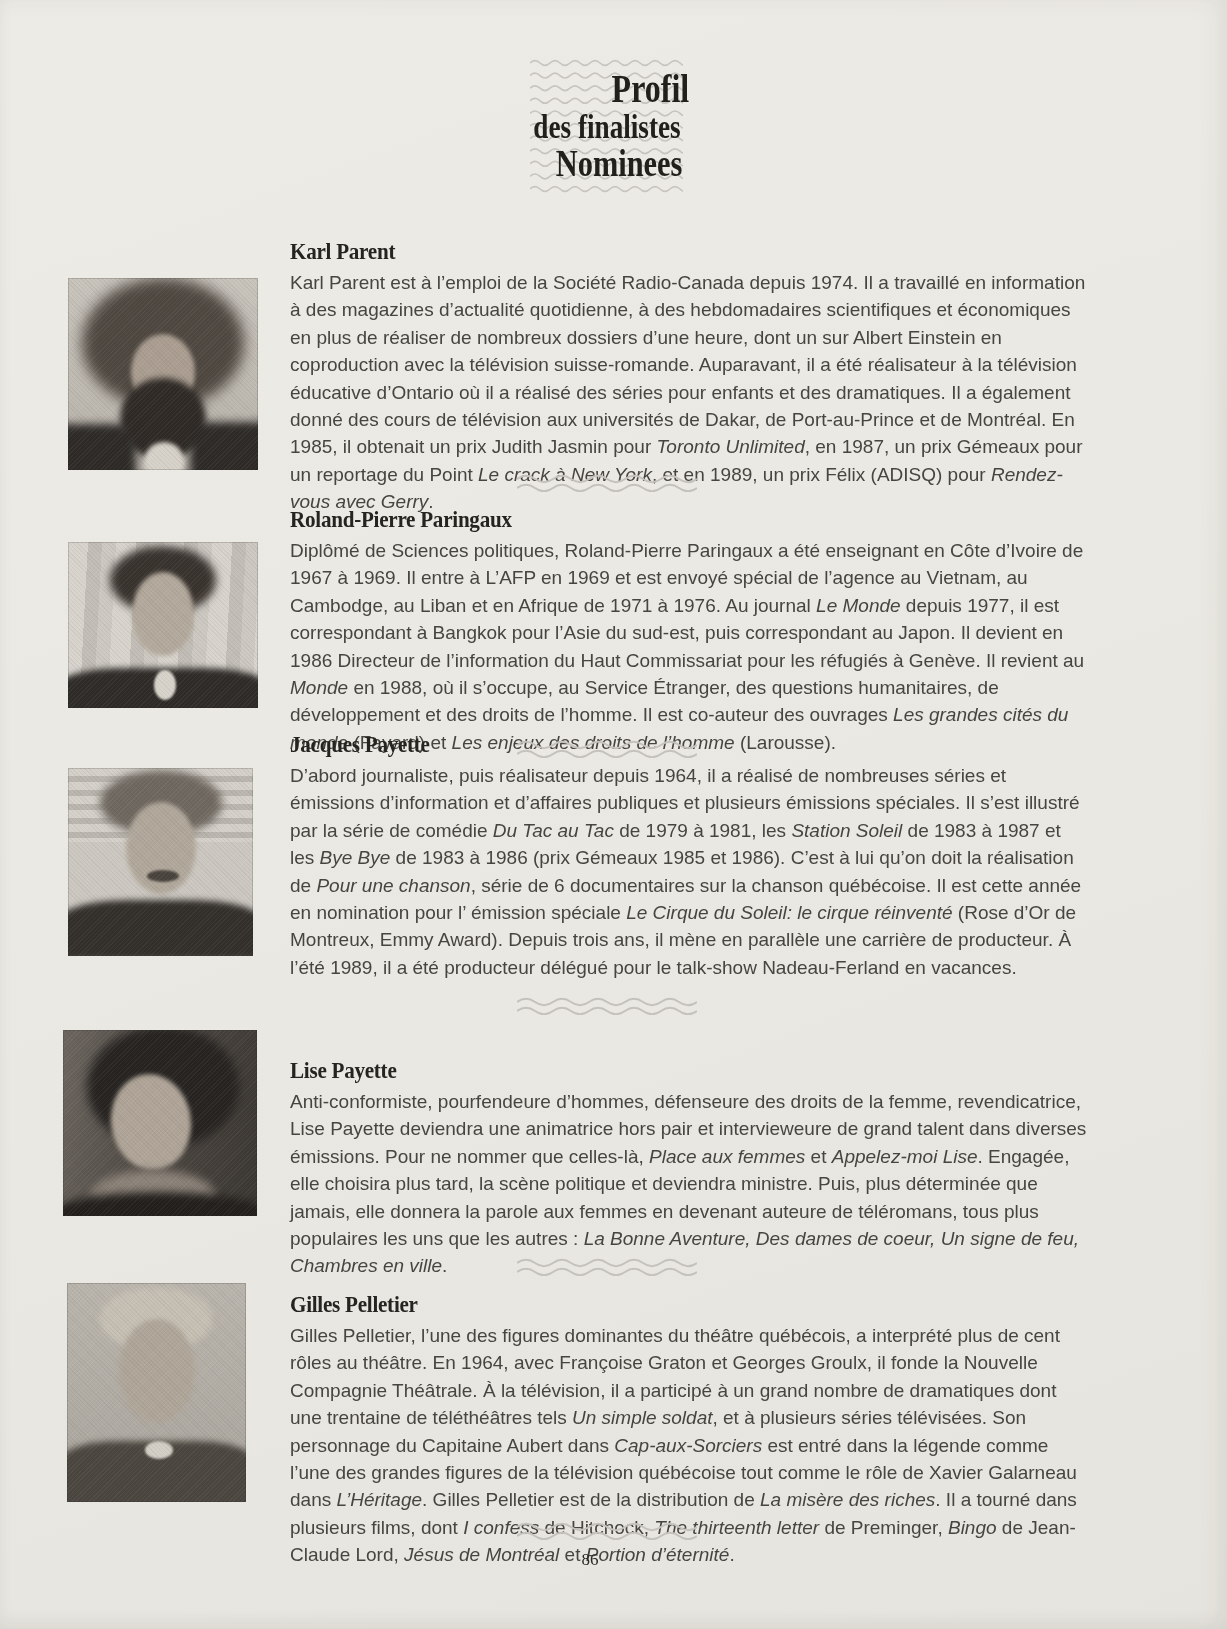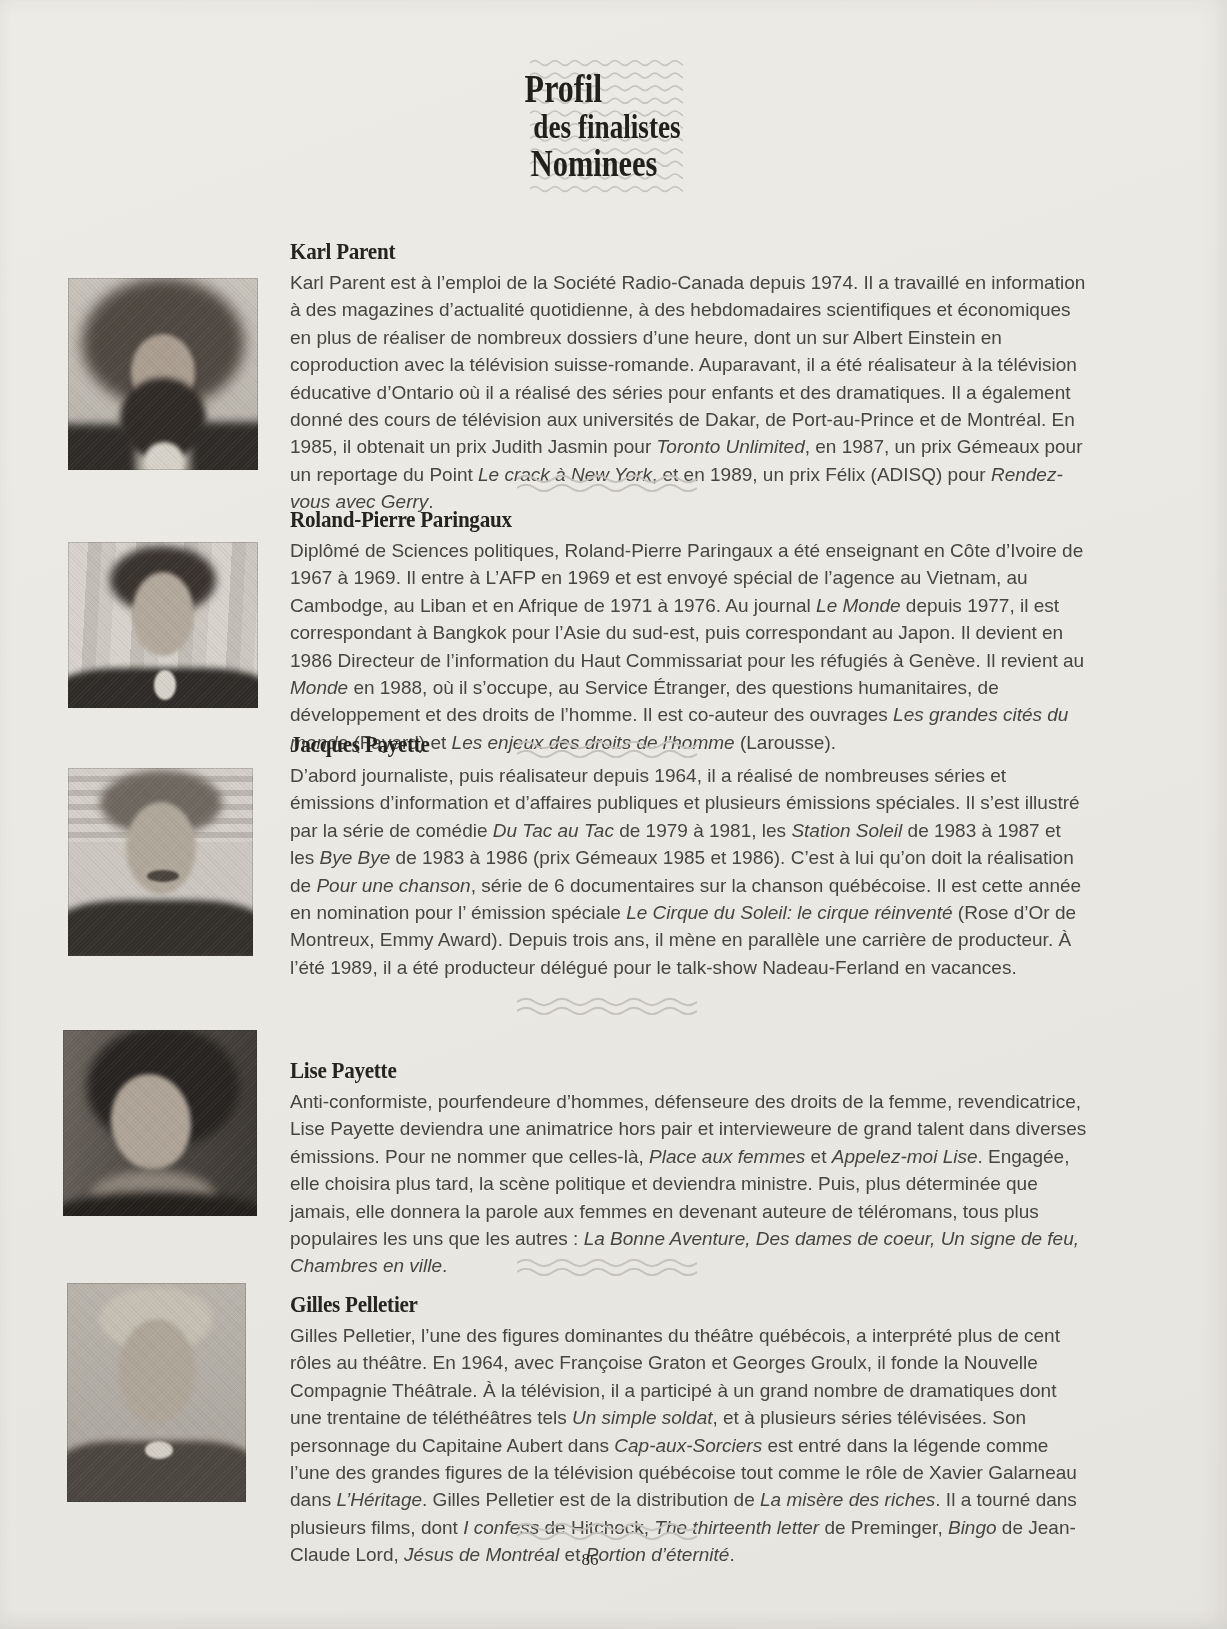--- a/index.html
+++ b/index.html
@@ -11,21 +11,21 @@
     box-shadow:inset -10px 0 22px rgba(60,55,45,.05), inset 0 -8px 16px rgba(60,55,45,.04);
     font-family:"Liberation Sans", sans-serif;
     color:#45433e;
     overflow:hidden;
   }
   
   .masthead{position:absolute;left:530px;top:57px;width:153px;height:138px;}
   .masthead svg{position:absolute;left:0;top:0;}
   .masthead-text{
     position:absolute;left:50%;top:0;height:138px;transform:translateX(-50%);
-    display:flex;flex-direction:column;align-items:flex-start;justify-content:center;
+    display:flex;flex-direction:column;align-items:flex-end;justify-content:center;
     font-family:"Liberation Serif", serif;font-weight:bold;color:#21201b;
     line-height:1.02;white-space:nowrap;
   }
   .m-line{transform:scaleX(.8);}
   .m1{font-size:40px;}
   .m2{font-size:34px;}
   .m3{font-size:38px;}
   
   .profile{position:absolute;left:290px;width:800px;}
   .name{

